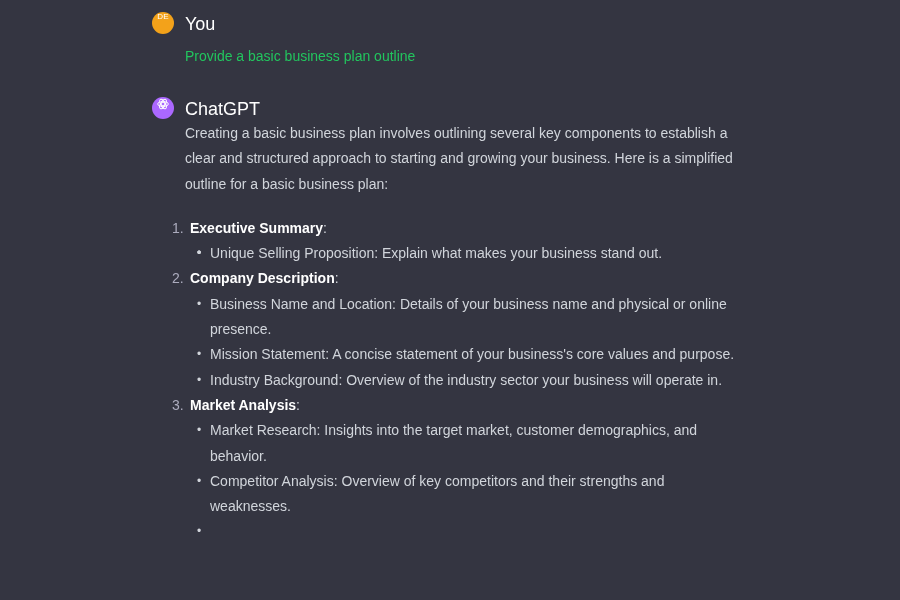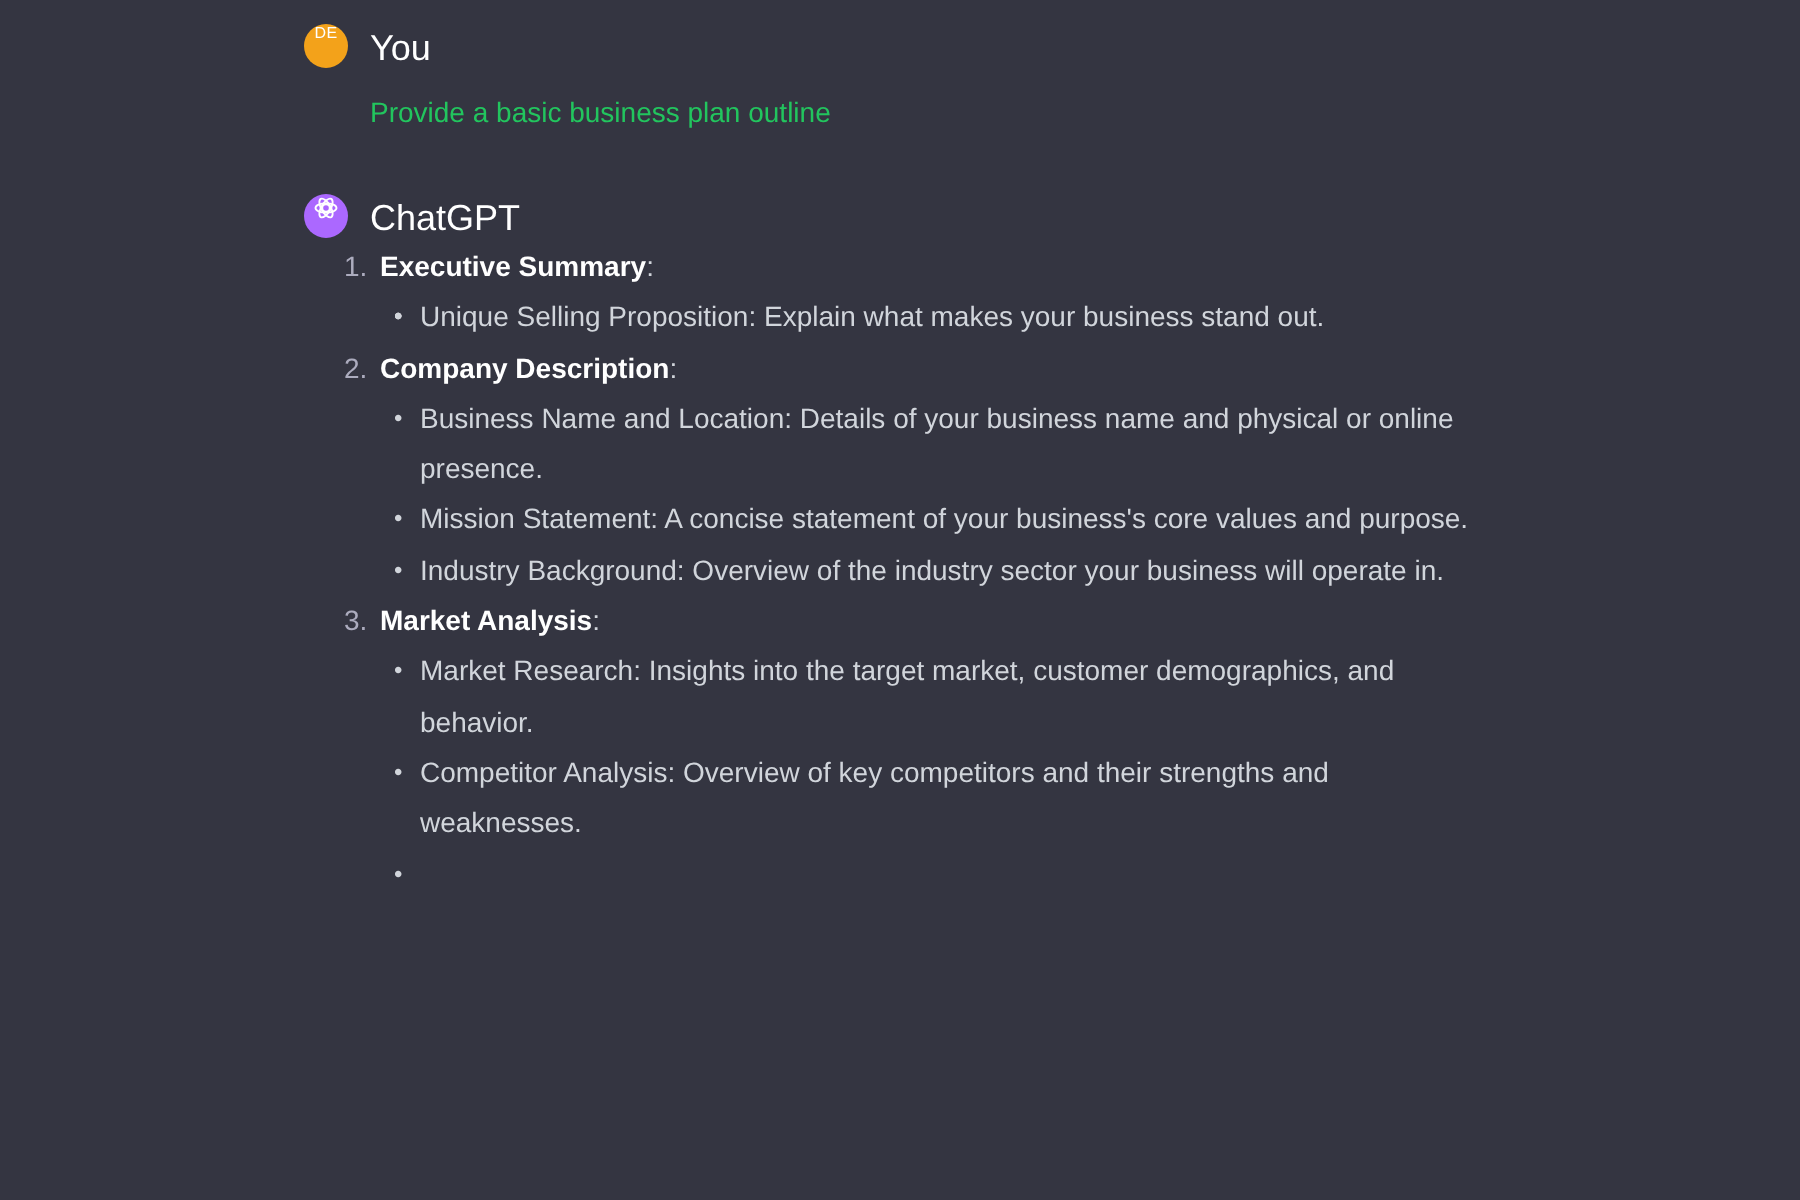--- a/index.html
+++ b/index.html
@@ -117,20 +117,21 @@
       <svg viewBox="0 0 24 24" fill="none" stroke="#ffffff" stroke-width="1.6">
         <circle cx="12" cy="12" r="3.2"></circle>
         <ellipse cx="12" cy="12" rx="9" ry="4" transform="rotate(0 12 12)"></ellipse>
         <ellipse cx="12" cy="12" rx="9" ry="4" transform="rotate(60 12 12)"></ellipse>
         <ellipse cx="12" cy="12" rx="9" ry="4" transform="rotate(120 12 12)"></ellipse>
       </svg>
     </div>
     <div class="author">ChatGPT</div>
 
     <div class="content">
+      <p class="intro">Creating a basic business plan involves outlining several key components to establish a clear and structured approach to starting and growing your business. Here is a simplified outline for a basic business plan:</p>
 
       <ol class="outline">
 
         <li>
           <span class="num">1.</span>
           <span class="heading">Executive Summary</span><span class="colon">:</span>
           <ul class="points">
             <li><span class="bullet">•</span></li>
             <li><span class="bullet">•</span></li>
             <li><span class="bullet">•</span><span>Unique Selling Proposition: Explain what makes your business stand out.</span></li>

